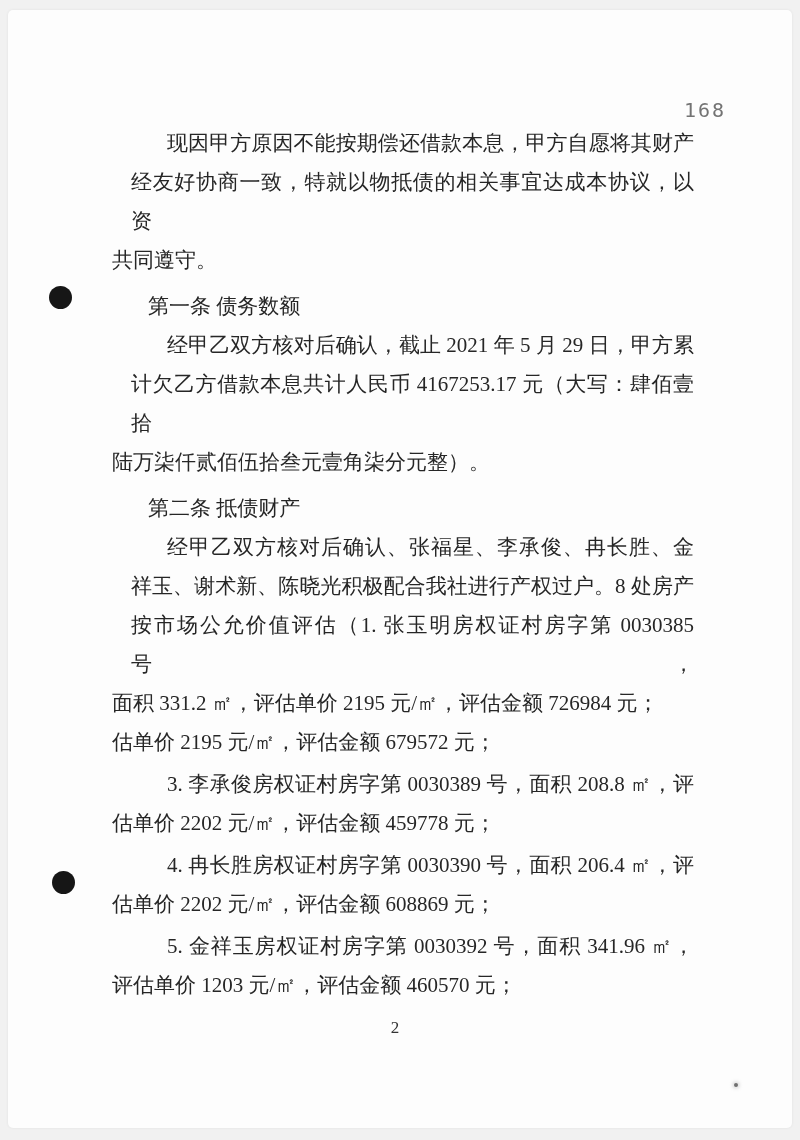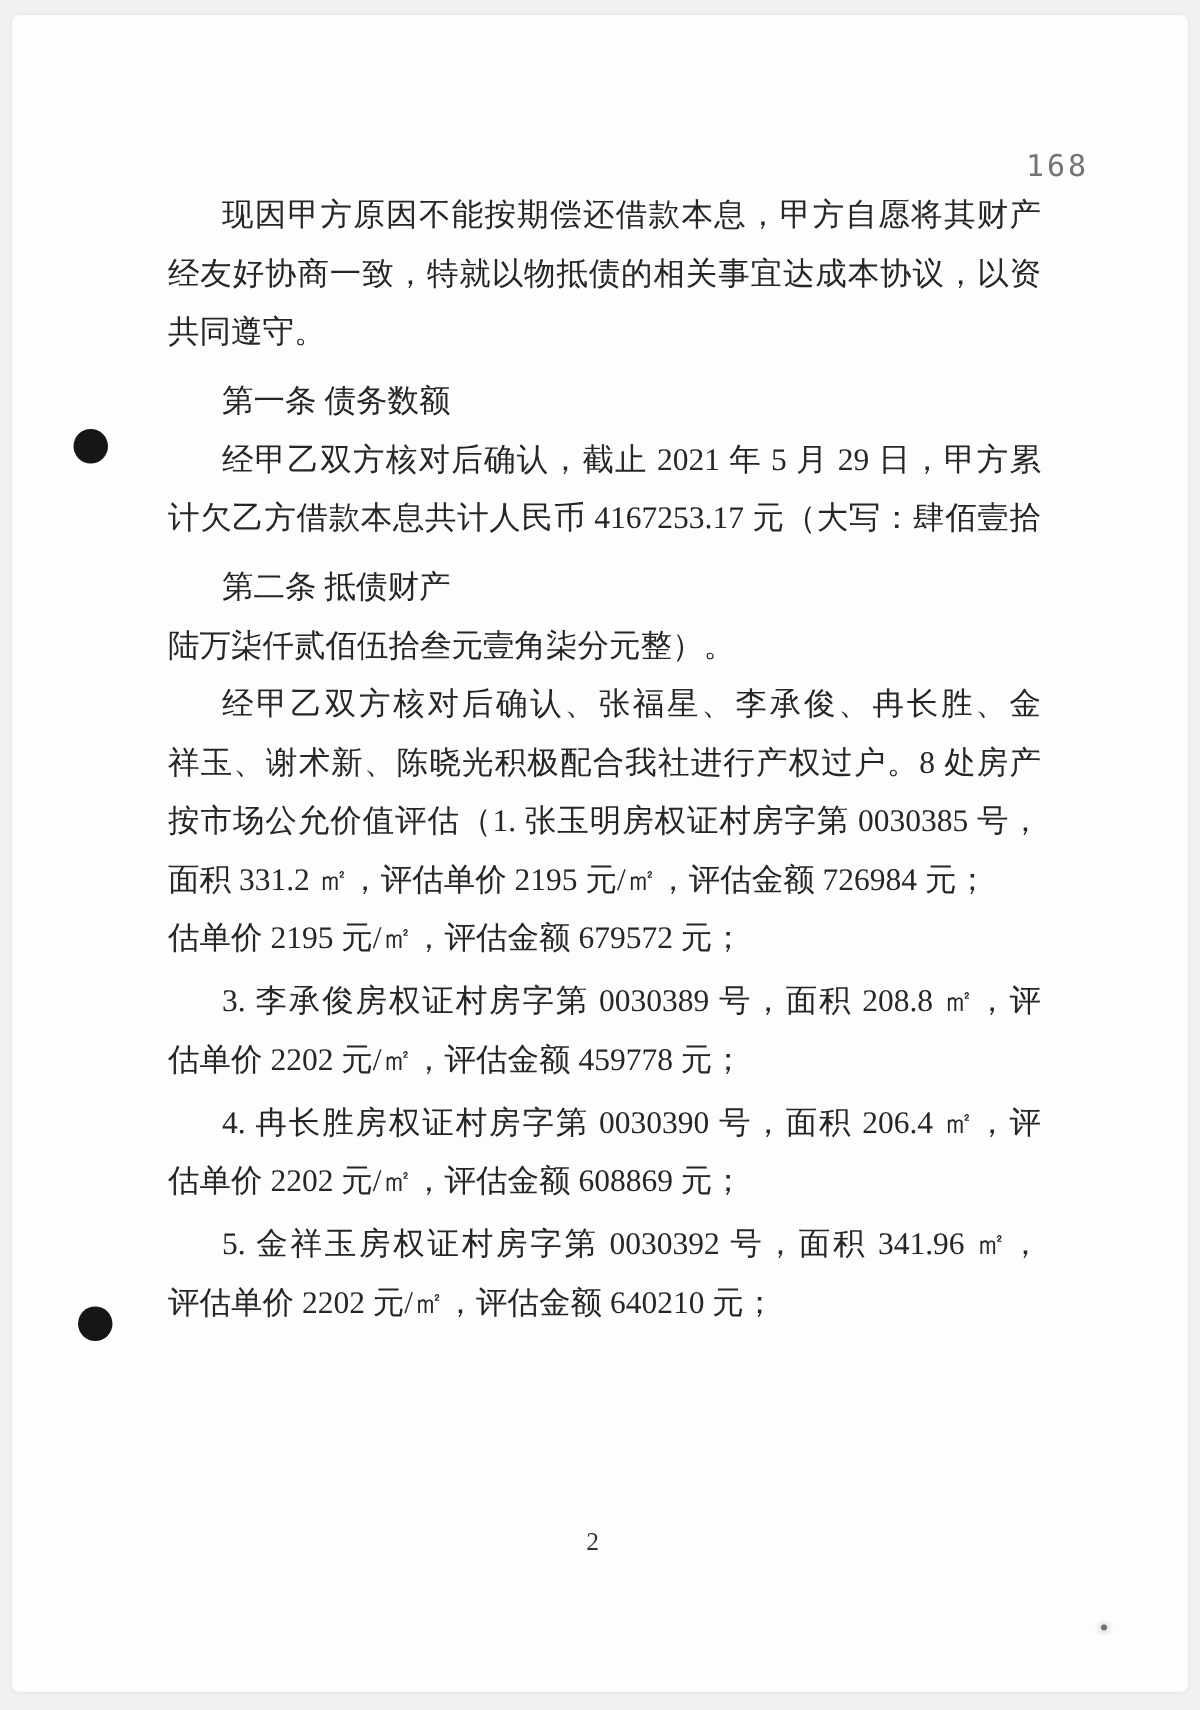--- a/index.html
+++ b/index.html
@@ -51,20 +51,21 @@
   }
   .line {
     line-height: 39px;
     min-height: 39px;
     white-space: nowrap;
   }
   .line.justify {
     white-space: normal;
     text-align: justify;
     text-align-last: justify;
+    margin-left: 19px;
   }
   .line.indent { padding-left: 36px; }
   .line.bold { font-weight: normal; }
   .line.gap { margin-top: 7px; }
   .line.gap-sm { margin-top: 3px; }
   
   .page-num {
     position: absolute;
     left: 0; top: 1008px;
     width: 774px;
@@ -93,32 +94,32 @@
     <div class="punch punch-1"></div>
     <div class="punch punch-2"></div>
 
     <main class="body-text">
         <div class="line indent justify">现因甲方原因不能按期偿还借款本息，甲方自愿将其财产</div>
         <div class="line justify">经友好协商一致，特就以物抵债的相关事宜达成本协议，以资</div>
         <div class="line">共同遵守。</div>
         <div class="line indent bold gap">第一条 债务数额</div>
         <div class="line indent justify">经甲乙双方核对后确认，截止 2021 年 5 月 29 日，甲方累</div>
         <div class="line justify">计欠乙方借款本息共计人民币 4167253.17 元（大写：肆佰壹拾</div>
+        <div class="line">陆万柒仟贰佰伍拾叁元壹角柒分元整）。</div>
         <div class="line indent bold gap">第二条 抵债财产</div>
-        <div class="line">陆万柒仟贰佰伍拾叁元壹角柒分元整）。</div>
         <div class="line indent justify">经甲乙双方核对后确认、张福星、李承俊、冉长胜、金</div>
         <div class="line justify">祥玉、谢术新、陈晓光积极配合我社进行产权过户。8 处房产</div>
         <div class="line justify">按市场公允价值评估（1. 张玉明房权证村房字第 0030385 号，</div>
         <div class="line">面积 331.2 ㎡，评估单价 2195 元/㎡，评估金额 726984 元；</div>
         <div class="line">估单价 2195 元/㎡，评估金额 679572 元；</div>
         <div class="line indent justify gap-sm">3. 李承俊房权证村房字第 0030389 号，面积 208.8 ㎡，评</div>
         <div class="line">估单价 2202 元/㎡，评估金额 459778 元；</div>
         <div class="line indent justify gap-sm">4. 冉长胜房权证村房字第 0030390 号，面积 206.4 ㎡，评</div>
         <div class="line">估单价 2202 元/㎡，评估金额 608869 元；</div>
         <div class="line indent justify gap-sm">5. 金祥玉房权证村房字第 0030392 号，面积 341.96 ㎡，</div>
-        <div class="line">评估单价 2202 元/㎡，评估金额 640210 元；</div>
+        <div class="line">评估单价 1203 元/㎡，评估金额 460570 元；</div>
       </main>
 
     <div class="page-num">2</div>
 
     <div class="speck"></div>
   </div>
 </div>
 
 </body></html>

